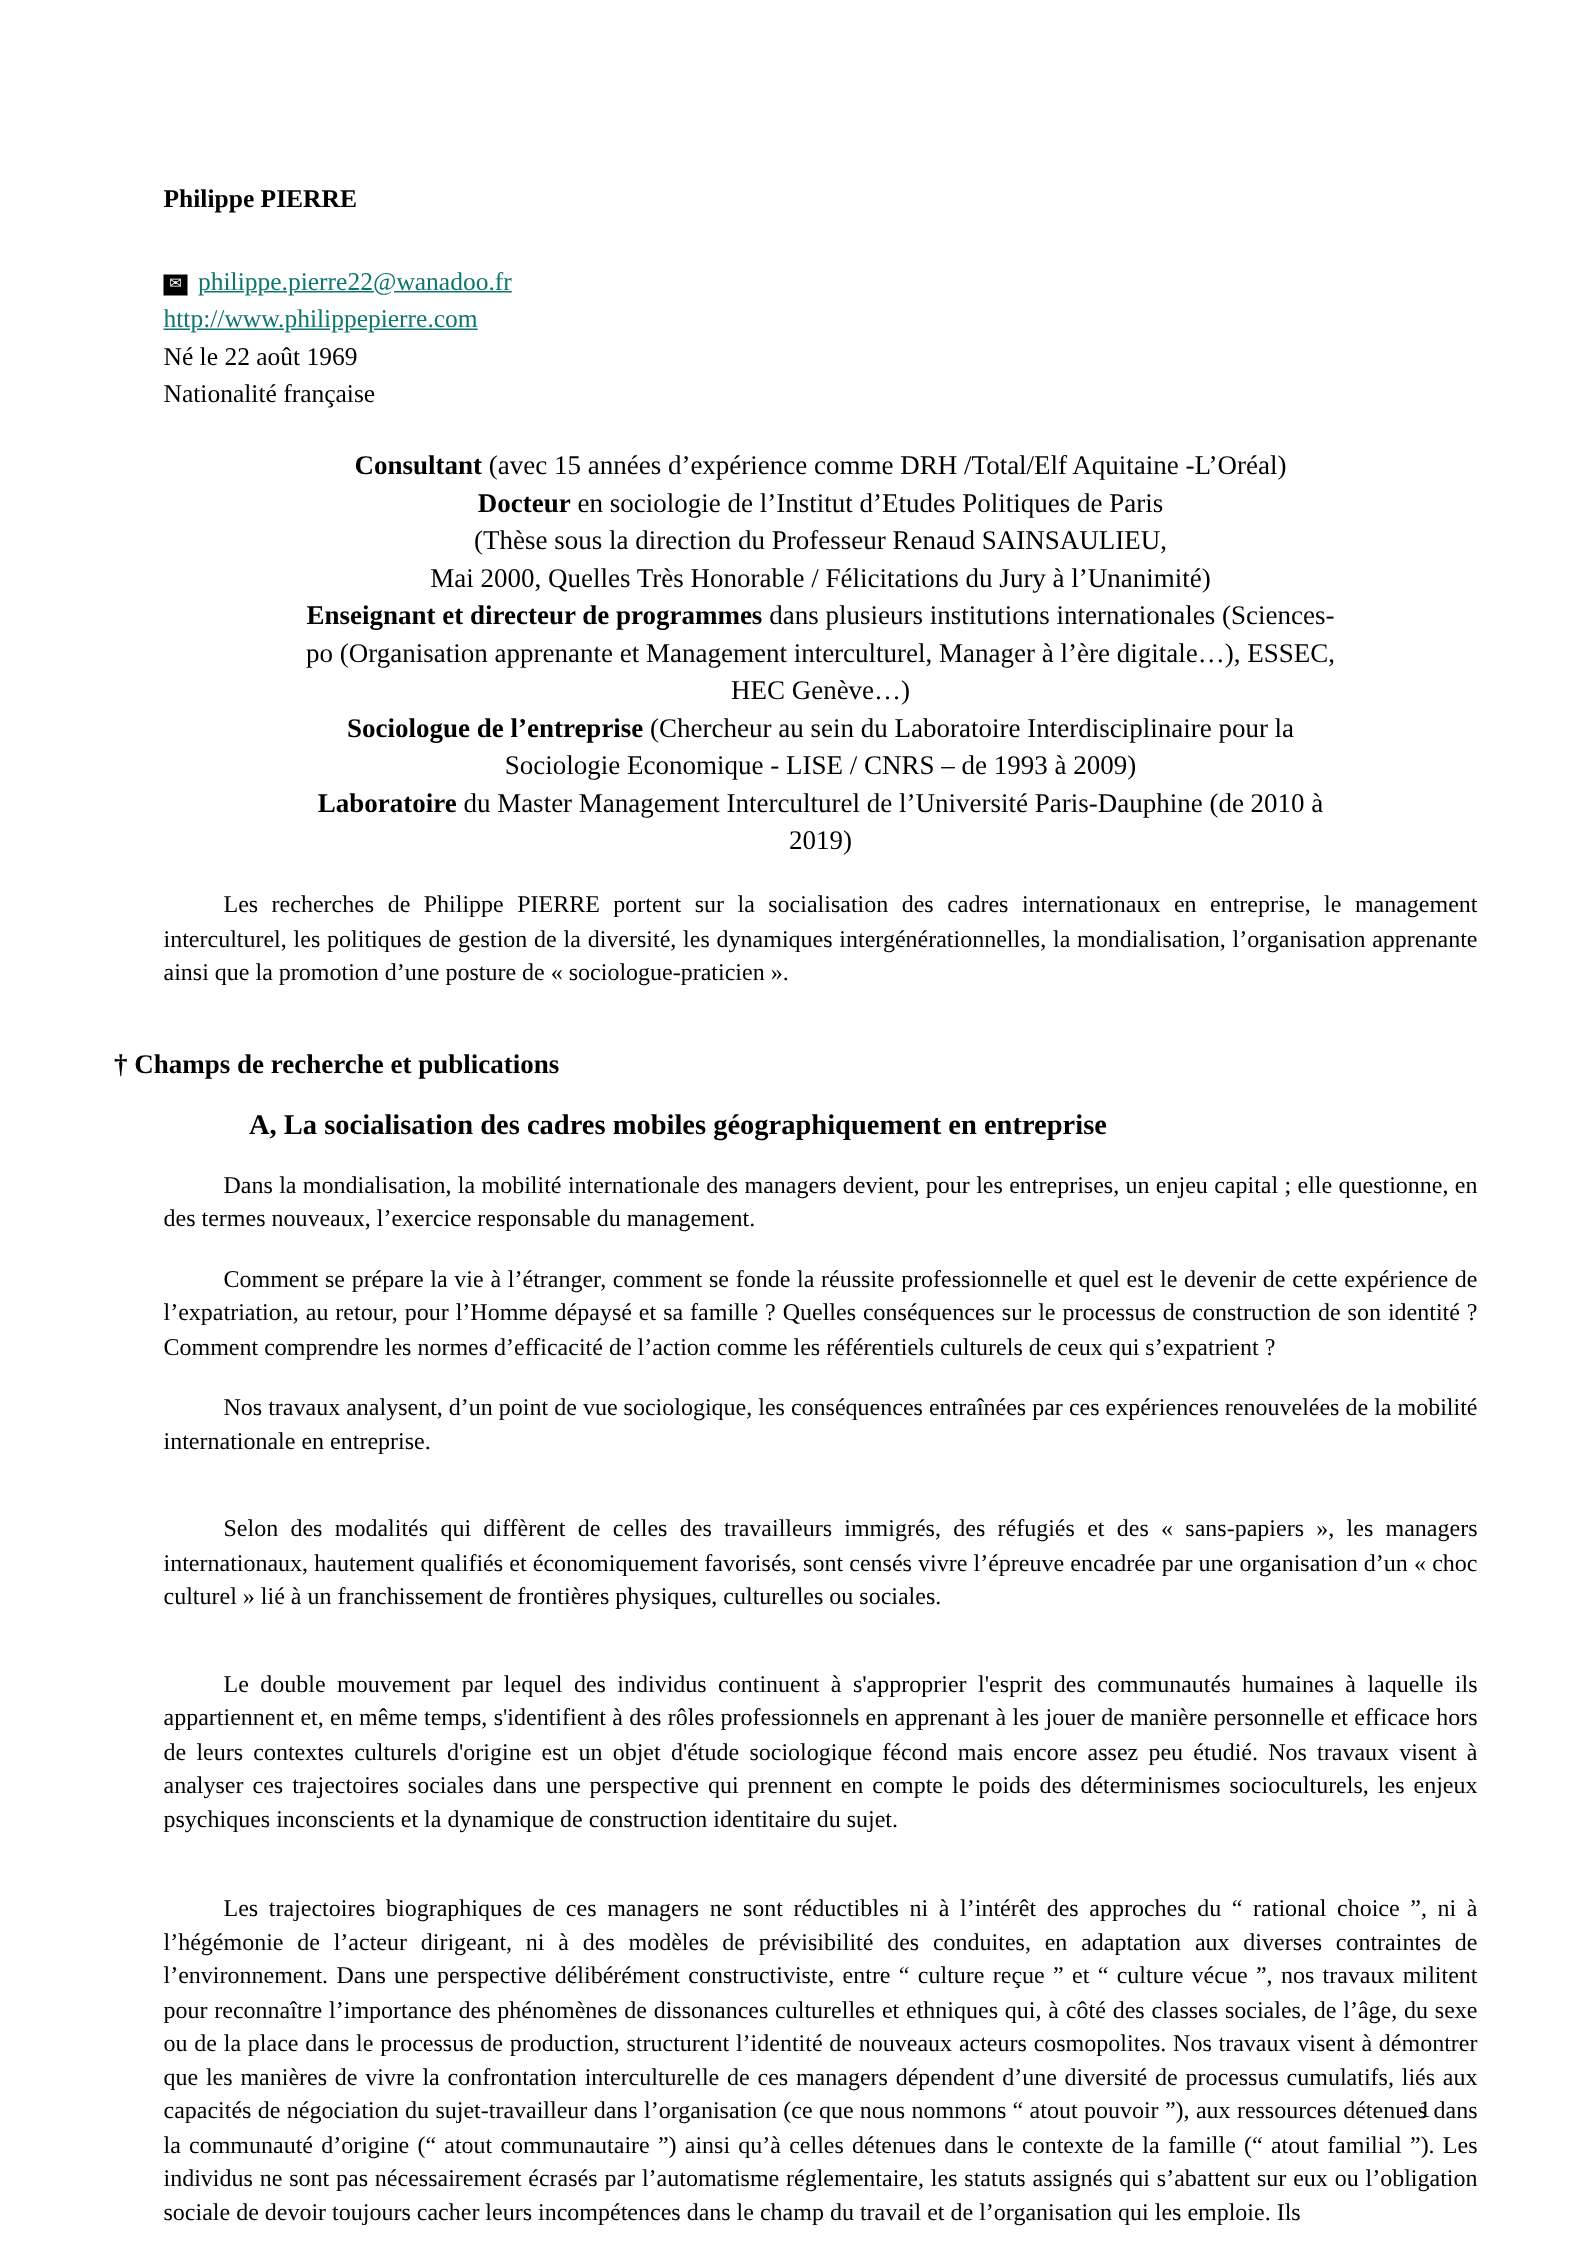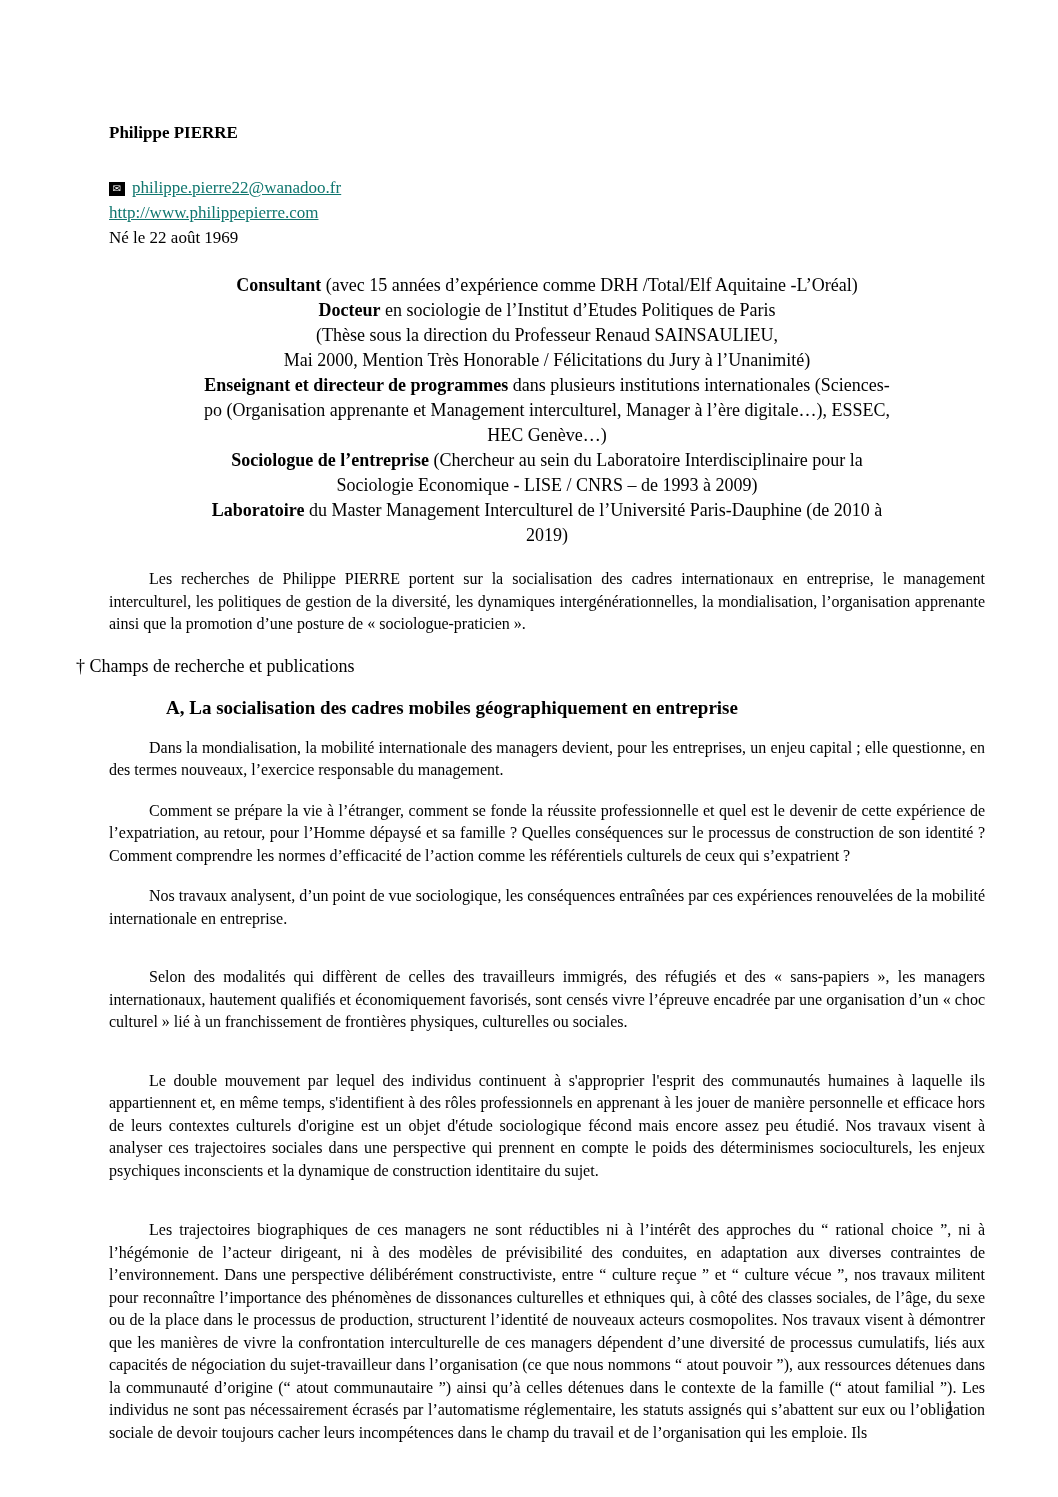--- a/index.html
+++ b/index.html
@@ -64,23 +64,23 @@
     font-size: 16px;
     line-height: 22.5px;
     text-align: justify;
     text-indent: 40px;
     margin-top: 36px;
   }
   .gap { margin-top: 18px; }
   .intro { margin-top: 20px; }
 
   .section-heading {
-    margin: 18px 0 0 -33px;
+    margin: 36px 0 0 -33px;
     font-size: 18px;
-    font-weight: normal;
+    font-weight: bold;
     line-height: 25px;
   }
   .subsection-heading {
     margin: 18px 0 0 57px;
     font-size: 19px;
     font-weight: bold;
     line-height: 22px;
   }
   .p6 { margin-top: 37px; }
 
@@ -99,26 +99,27 @@
 
     <p class="author-name">Philippe PIERRE</p>
 
     <p class="contact-line">
       <span class="mail-icon">✉</span><a class="link">philippe.pierre22@wanadoo.fr</a>
     </p>
     <p class="contact-line">
       <a class="link">http://www.philippepierre.com</a>
     </p>
     <p class="contact-line">Né le 22 août 1969</p>
+    <p class="contact-line">Nationalité française</p>
 
     <div class="titles-block">
       <div><b>Consultant</b><span> (avec 15 années d’expérience comme DRH /Total/Elf Aquitaine -L’Oréal)</span></div>
       <div><b>Docteur</b><span> en sociologie de l’Institut d’Etudes Politiques de Paris</span></div>
       <div><b></b><span>(Thèse sous la direction du Professeur Renaud SAINSAULIEU,</span></div>
-      <div><b></b><span>Mai 2000, Mention Très Honorable / Félicitations du Jury à l’Unanimité)</span></div>
+      <div><b></b><span>Mai 2000, Quelles Très Honorable / Félicitations du Jury à l’Unanimité)</span></div>
       <div><b>Enseignant et directeur de programmes</b><span> dans plusieurs institutions internationales (Sciences-</span></div>
       <div><b></b><span>po (Organisation apprenante et Management interculturel, Manager à l’ère digitale…), ESSEC,</span></div>
       <div><b></b><span>HEC Genève…)</span></div>
       <div><b>Sociologue de l’entreprise</b><span> (Chercheur au sein du Laboratoire Interdisciplinaire pour la</span></div>
       <div><b></b><span>Sociologie Economique - LISE / CNRS – de 1993 à 2009)</span></div>
       <div><b>Laboratoire</b><span> du Master Management Interculturel de l’Université Paris-Dauphine (de 2010 à</span></div>
       <div><b></b><span>2019)</span></div>
     </div>
 
     <p class="para intro">Les recherches de Philippe PIERRE portent sur la socialisation des cadres internationaux en entreprise, le management interculturel, les politiques de gestion de la diversité, les dynamiques intergénérationnelles, la mondialisation, l’organisation apprenante ainsi que la promotion d’une posture de « sociologue-praticien ».</p>

